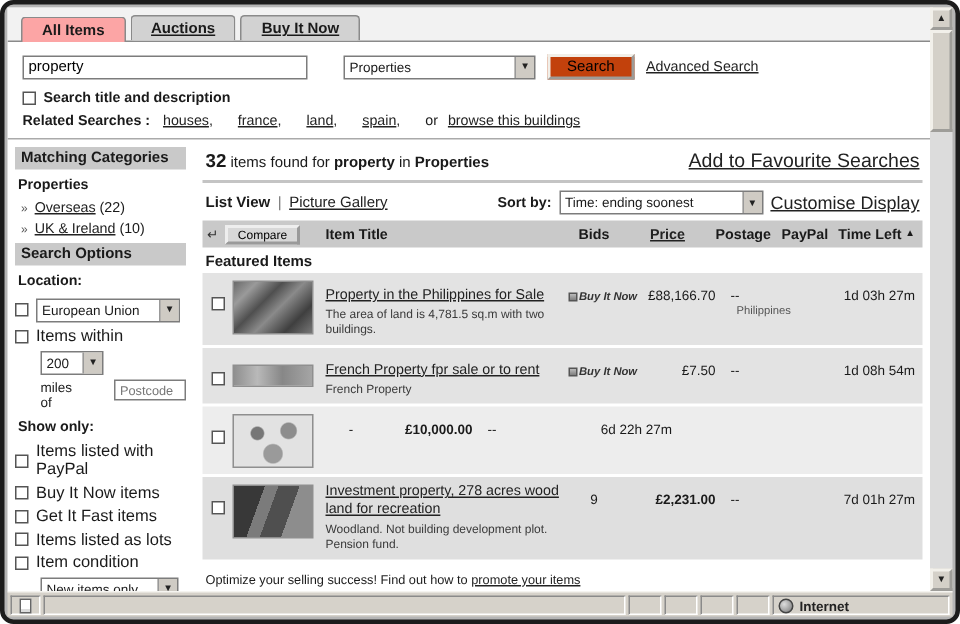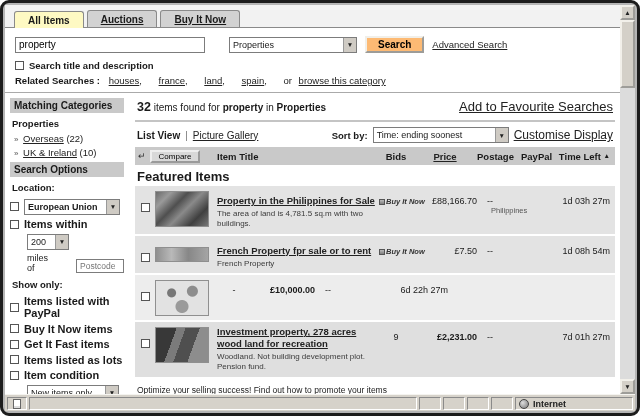--- a/index.html
+++ b/index.html
@@ -5,53 +5,53 @@
   * { margin:0; padding:0; box-sizing:border-box; }
   html,body { width:640px; height:416px; background:#fff; font-family:"Liberation Sans", sans-serif; color:#1a1a1a; }
   .frame { position:absolute; top:0; left:0; width:640px; height:416px; border:3px solid #1c1c1c; border-radius:9px; background:#b5b5b5; overflow:hidden; }
   .page { position:absolute; left:2px; top:2px; right:17px; bottom:19px; background:#fff; overflow:hidden; }
 
   a, .link { color:#222; text-decoration:underline; cursor:pointer; }
 
   
   .tabbar { display:flex; gap:3px; padding:5px 0 0 9px; background:#f2f2f2; border-bottom:1px solid #8a8a8a; }
   .tab { font-size:10px; font-weight:bold; padding:3px 13px 2px; background:#d2d2d2; border:1px solid #8a8a8a; border-bottom:none; border-radius:3px 3px 0 0; position:relative; }
-  .tab.active { background:#fef9c3; bottom:-1px; text-decoration:none; }
+  .tab.active { background:#fca5a5; bottom:-1px; text-decoration:none; }
   .tab:not(.active) { text-decoration:underline; }
 
   
   .searchrow { padding:8px 8px 2px 10px; display:flex; align-items:center; }
   .inp { border:1px solid #7c7c7c; height:16px; font-size:10px; padding:0 3px; font-family:inherit; background:#fff; }
   .q-input { width:190px; }
   .sel { display:inline-flex; align-items:stretch; border:1px solid #7c7c7c; background:#fff; height:16px; vertical-align:middle; }
   .sel-t { padding:2px 3px 0; font-size:9px; white-space:nowrap; overflow:hidden; flex:1; }
   .sel-a { width:13px; background:#cfcbc4; border-left:1px solid #999; font-size:6.5px; display:flex; align-items:center; justify-content:center; color:#222; }
   .cat-sel { width:128px; margin-left:24px; }
-  .btn3d { background:#fdba74; border:2px outset #f1efe9; font-size:10px; font-weight:bold; padding:1px 11px; margin-left:8px; font-family:inherit; cursor:pointer; }
+  .btn3d { background:#c2410c; border:2px outset #f1efe9; font-size:10px; font-weight:normal; padding:1px 11px; margin-left:8px; font-family:inherit; cursor:pointer; }
   .adv { font-size:9.5px; margin-left:8px; }
   .cbrow { display:flex; align-items:center; gap:5px; padding:5px 0 0 10px; }
   .cb { width:9px; height:9px; border:1px solid #555; background:#fff; display:inline-block; flex:none; }
   .cbrow b { font-size:9.5px; }
   .related { font-size:9.5px; padding:4px 0 6px 10px; border-bottom:1px solid #aaa; }
   .related b { margin-right:6px; }
   .rel-link { margin-right:14px; }
   .rel-link::after { content:","; display:inline-block; text-decoration:none; }
   .ortext { margin-right:4px; }
 
   
   .bodyrow { display:flex; align-items:flex-start; }
   .sidebar { width:122px; flex:none; font-size:9.5px; padding:2px 3px 0 5px; }
   .side-h { background:#c9c9c9; font-weight:bold; font-size:10px; padding:2px 4px; margin:3px 0 3px; }
   .side-b { font-weight:bold; padding:2px 2px; }
   .cat-link { display:block; padding:1.5px 0 1.5px 4px; font-size:9.5px; }
   .bullet { color:#555; margin-right:2px; text-decoration:none; display:inline-block; font-size:8px; }
-  .scb { display:flex; align-items:center; gap:5px; margin:3.5px 0;font-weight:bold; }
+  .scb { display:flex; align-items:center; gap:5px; margin:3.5px 0; }
   .scb span.lbl { font-size:11px; }
   .indent { margin-left:17px; margin-top:2px; margin-bottom:3px; }
-  .milesrow { margin-left:17px; font-size:9px; display:flex; align-items:flex-end; gap:20px; margin-bottom:4px; }
+  .milesrow { margin-left:17px; font-size:9px; display:flex; align-items:flex-start; gap:20px; margin-bottom:4px; }
   .pc-input { width:48px; height:14px; font-size:8.5px; }
 
   
   .main { flex:1; padding:0 5px 0 8px; }
   .res-line { display:flex; justify-content:space-between; align-items:flex-end; padding:6px 2px 6px; border-bottom:2px solid #c4c4c4; }
   .res-line .cnt { font-size:12.5px; font-weight:bold; }
   .res-line .txt { font-size:10px; }
   .fav { font-size:13px; }
   .view-line { display:flex; align-items:center; padding:5px 2px 4px; font-size:10px; }
   .view-line .lv { font-weight:bold; text-decoration:none; }
@@ -66,34 +66,34 @@
   .cmp-arrow { font-size:9px; font-weight:normal; color:#333; }
   .cmpbtn { background:#d8d8d8; border:2px outset #eee; font-size:8px; padding:0 7px; font-family:inherit; cursor:pointer; }
   .c-title { flex:1; }
   .c-bids { width:34px; flex:none; text-align:center; }
   .c-price { width:64px; flex:none; text-align:center; }
   .c-post { width:44px; flex:none; }
   .c-pp { width:36px; flex:none; }
   .c-time { width:58px; flex:none; text-align:right; padding-right:5px; }
   .sort-asc { font-size:6.5px; vertical-align:2px; }
 
-  .featured { font-size:13px; font-weight:bold; padding:4px 2px 2px; }
+  .featured { font-size:10px; font-weight:bold; padding:4px 2px 2px; }
 
   .row { display:flex; align-items:flex-start; margin-bottom:2px; padding:4px 0; }
   .r1 { background:#e3e3e3; } .r2 { background:#e3e3e3; } .r3 { background:#ededed; }
   .r4 { background:#dfdfdf; }
   .r-check { width:20px; flex:none; text-align:center; padding-top:8px; }
   .r-thumb { width:62px; flex:none; padding-top:1px; }
   .thumb { width:54px; height:36px; border:1px solid #8f8f8f; }
   .t1 { background:linear-gradient(135deg,#6b6b6b 0%,#9a9a9a 18%,#4f4f4f 38%,#8a8a8a 55%,#3f3f3f 78%,#777 100%); }
   .t2 { height:15px; margin-top:6px; background:linear-gradient(90deg,#8f8f8f,#b9b9b9 30%,#878787 62%,#a5a5a5); }
   .t3 { background:#e2e2e2; background-image:radial-gradient(circle at 30% 35%,#777 0 4px,transparent 5px),radial-gradient(circle at 70% 30%,#8d8d8d 0 5px,transparent 6px),radial-gradient(circle at 50% 75%,#9a9a9a 0 6px,transparent 7px); }
   .t4 { background:linear-gradient(110deg,#383838 0 32%,#7b7b7b 32% 46%,#4f4f4f 46% 68%,#8d8d8d 68%); }
   .r-title { flex:1; padding-right:4px; }
-  .ititle { font-size:9.5px; font-weight:bold; display:inline-block; line-height:1.25; }
+  .ititle { font-size:9.5px; font-weight:normal; display:inline-block; line-height:1.25; }
   .sub { font-size:8px; color:#3a3a3a; line-height:1.3; margin-top:1px; }
   .r-bids { width:34px; flex:none; text-align:center; font-size:9px; padding-top:6px; }
   .bin { white-space:nowrap; font-style:italic; font-weight:bold; font-size:7.5px; color:#333; }
   .bin-ico { display:inline-block; width:6px; height:6px; border:1px solid #555; background:linear-gradient(#bbb,#7e7e7e); margin-right:1px; vertical-align:-1px; }
   .r-price { width:64px; flex:none; text-align:right; font-size:9px; padding-top:6px; }
   .r-price.bold { font-weight:bold; }
   .r-post { width:44px; flex:none; font-size:9px; padding:6px 0 0 10px; }
   .loc { font-size:7.5px; color:#555; padding-left:4px; }
   .r-pp { width:36px; flex:none; }
   .r-time { width:58px; flex:none; text-align:right; font-size:9px; padding:6px 5px 0 0; }
@@ -141,21 +141,21 @@
       <span class="cb"></span>
       <b>Search title and description</b>
     </div>
     <div class="related">
       <b>Related Searches :</b>
       <a class="rel-link">houses</a>
       <a class="rel-link">france</a>
       <a class="rel-link">land</a>
       <a class="rel-link">spain</a>
       <span class="ortext">or</span>
-      <a>browse this category</a>
+      <a>browse this buildings</a>
     </div>
 
     <div class="bodyrow">
 
       <div class="sidebar">
         <div class="side-h">Matching Categories</div>
         <div class="side-b">Properties</div>
         <span class="cat-link"><span class="bullet">»</span> <a>Overseas</a> <span>(22)</span></span>
         <span class="cat-link"><span class="bullet">»</span> <a>UK &amp; Ireland</a> <span>(10)</span></span>
 

